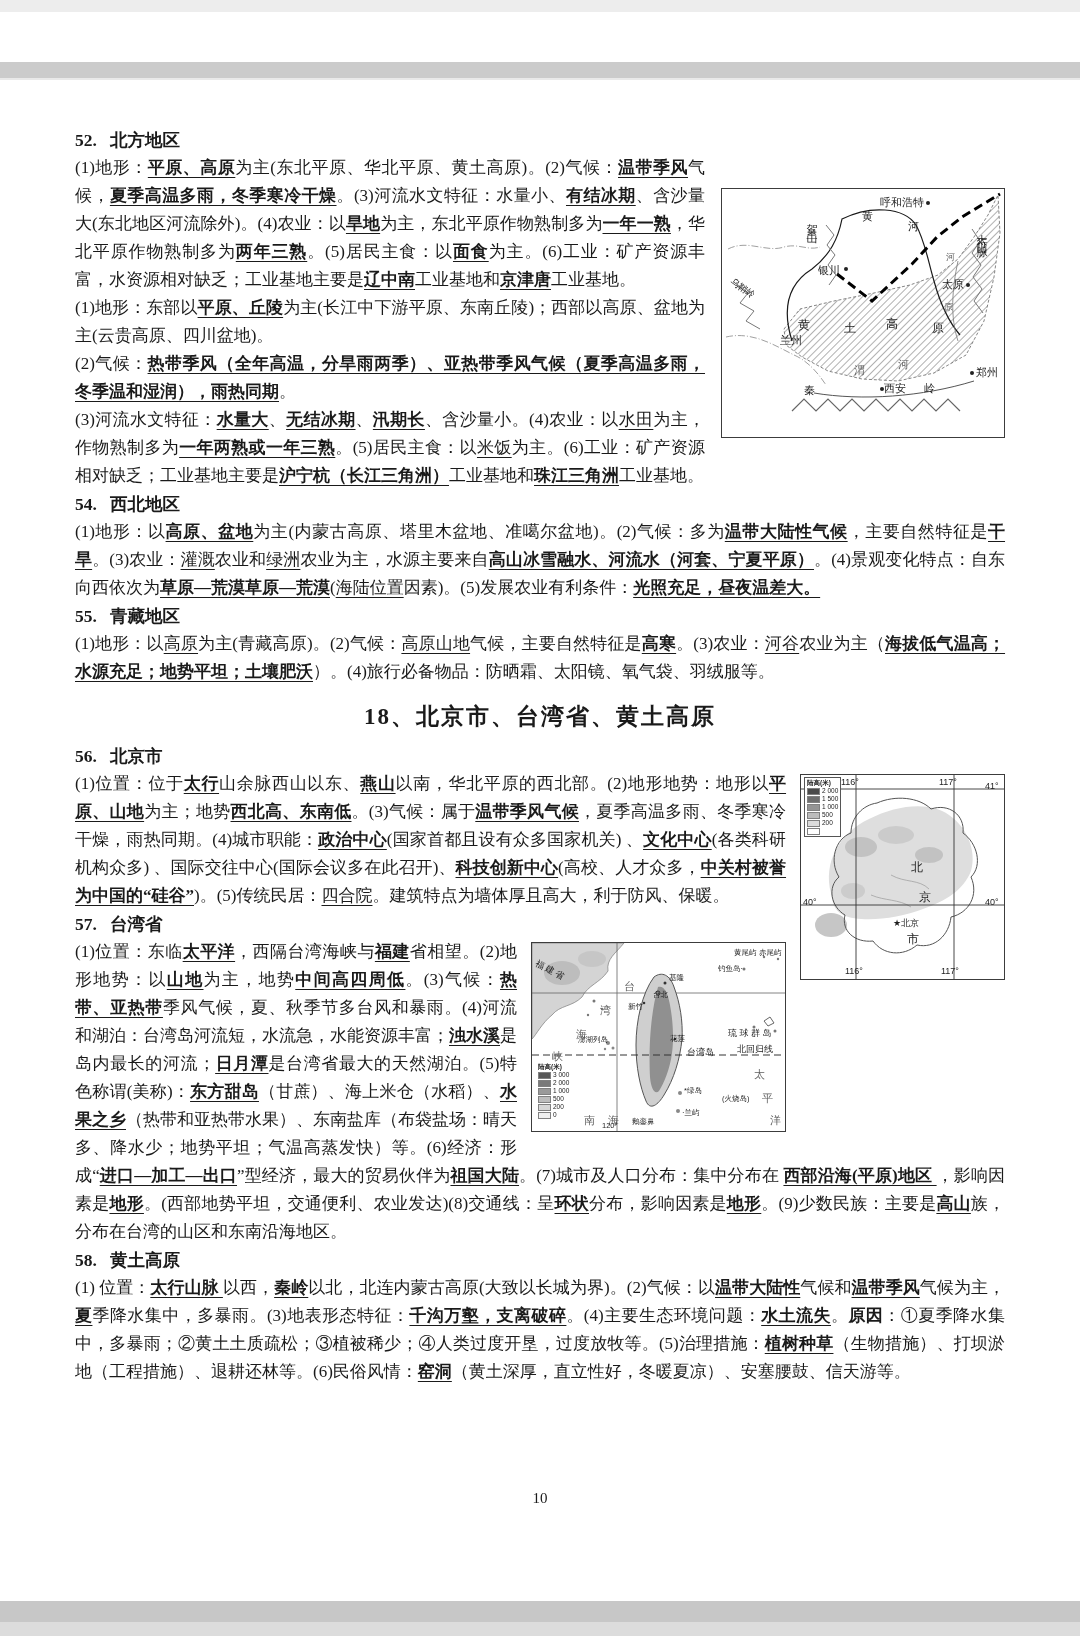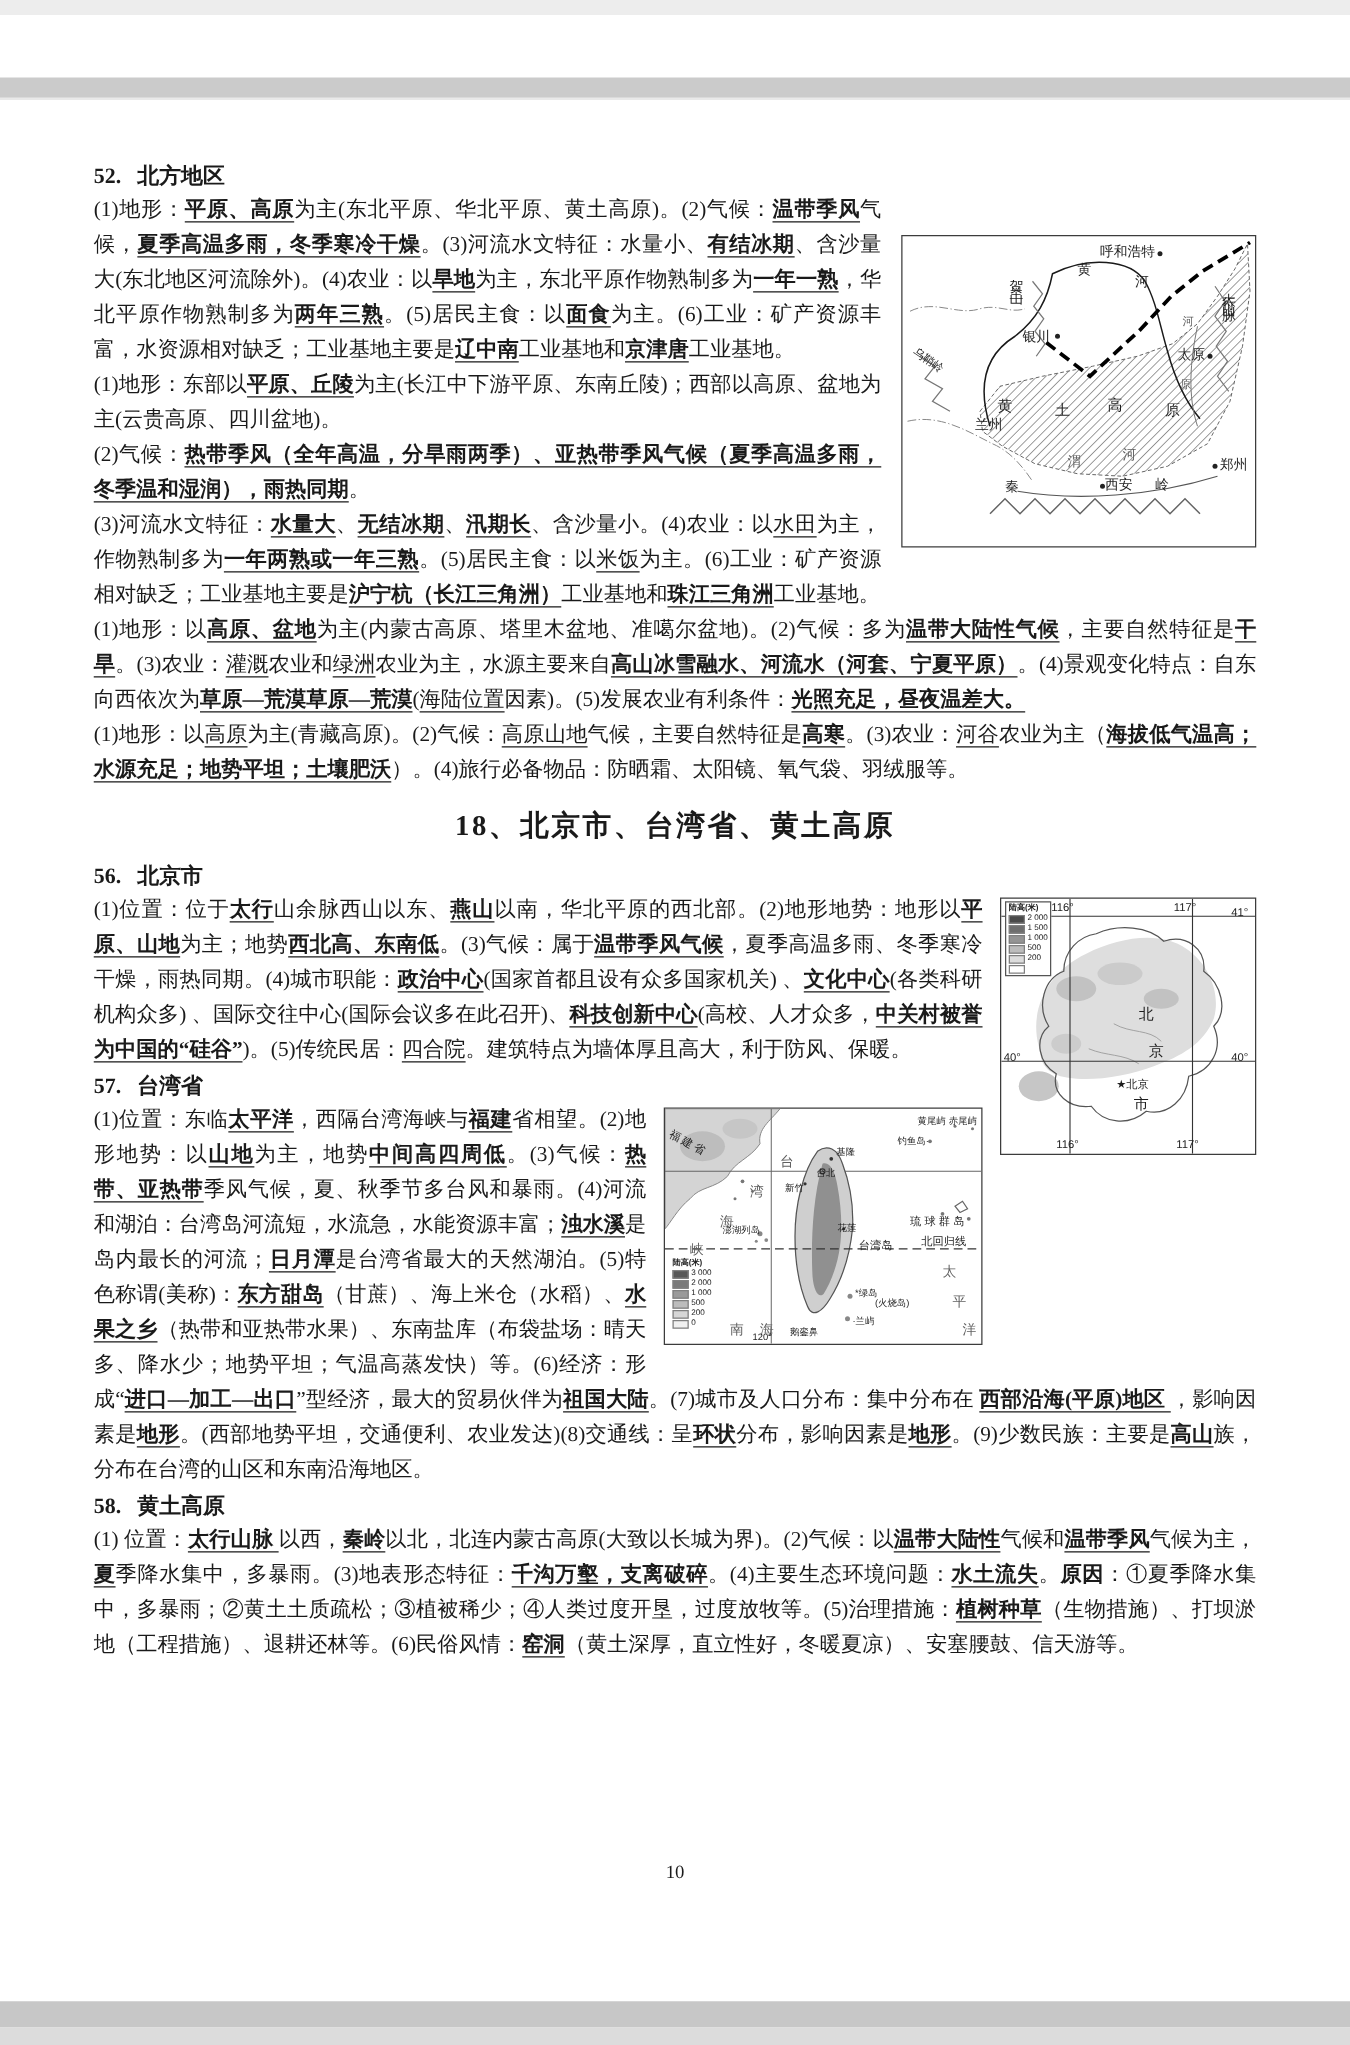--- a/index.html
+++ b/index.html
@@ -107,24 +107,30 @@
     <p class="para"><span>(1)地形：</span><span class="b u">平原、高原</span><span>为主(东北平原、华北平原、黄土高原)。(2)气候：</span><span class="b u">温带季风</span><span>气候，</span><span class="b u">夏季高温多雨，冬季寒冷干燥</span><span>。(3)河流水文特征：水量小、</span><span class="b u">有结冰期</span><span>、含沙量大(东北地区河流除外)。(4)农业：以</span><span class="b u">旱地</span><span>为主，东北平原作物熟制多为</span><span class="b u">一年一熟</span><span>，华北平原作物熟制多为</span><span class="b u">两年三熟</span><span>。(5)居民主食：以</span><span class="b u">面食</span><span>为主。(6)工业：矿产资源丰富，水资源相对缺乏；工业基地主要是</span><span class="b u">辽中南</span><span>工业基地和</span><span class="b u">京津唐</span><span>工业基地。</span></p>
   </section>
 
   <section>
     <p class="para"><span>(1)地形：东部以</span><span class="b u">平原、丘陵</span><span>为主(长江中下游平原、东南丘陵)；西部以高原、盆地为主(云贵高原、四川盆地)。</span></p>
     <p class="para"><span>(2)气候：</span><span class="b u">热带季风（全年高温，分旱雨两季）、亚热带季风气候（夏季高温多雨，冬季温和湿润），雨热同期</span><span>。</span></p>
     <p class="para"><span>(3)河流水文特征：</span><span class="b u">水量大</span><span>、</span><span class="b u">无结冰期</span><span>、</span><span class="b u">汛期长</span><span>、含沙量小。(4)农业：以</span><span class="u">水田</span><span>为主，作物熟制多为</span><span class="b u">一年两熟或一年三熟</span><span>。(5)居民主食：以</span><span class="u">米饭</span><span>为主。(6)工业：矿产资源相对缺乏；工业基地主要是</span><span class="b u">沪宁杭（长江三角洲）</span><span>工业基地和</span><span class="b u">珠江三角洲</span><span>工业基地。</span></p>
   </section>
 
   <section>
+    <div class="sec-h">
+      <span class="num">54.</span><span>西北地区</span>
+    </div>
     <p class="para"><span>(1)地形：以</span><span class="b u">高原、盆地</span><span>为主(内蒙古高原、塔里木盆地、准噶尔盆地)。(2)气候：多为</span><span class="b u">温带大陆性气候</span><span>，主要自然特征是</span><span class="b u">干旱</span><span>。(3)农业：</span><span class="u">灌溉</span><span>农业和</span><span class="u">绿洲</span><span>农业为主，水源主要来自</span><span class="b u">高山冰雪融水、河流水（河套、宁夏平原）</span><span>。(4)景观变化特点：自东向西依次为</span><span class="b u">草原—荒漠草原—荒漠</span><span>(</span><span class="u">海陆位置</span><span>因素)。(5)发展农业有利条件：</span><span class="b u">光照充足，昼夜温差大。</span></p>
   </section>
 
   <section>
+    <div class="sec-h">
+      <span class="num">55.</span><span>青藏地区</span>
+    </div>
     <p class="para"><span>(1)地形：以</span><span class="u">高原</span><span>为主(青藏高原)。(2)气候：</span><span class="u">高原山地</span><span>气候，主要自然特征是</span><span class="b u">高寒</span><span>。(3)农业：</span><span class="u">河谷</span><span>农业为主（</span><span class="b u">海拔低气温高；水源充足；地势平坦；土壤肥沃</span><span>）。(4)旅行必备物品：防晒霜、太阳镜、氧气袋、羽绒服等。</span></p>
   </section>
 
   <div class="chapter">18、北京市、台湾省、黄土高原</div>
 
   <section>
     <div class="sec-h">
       <span class="num">56.</span><span>北京市</span>
     </div>
 
@@ -230,21 +236,21 @@
       <span class="lbl sm" style="left:205px;top:102px;">北回归线</span>
       <span class="lbl sm" style="left:196px;top:86px;">琉 球 群 岛</span>
       <span class="lbl xs" style="left:186px;top:22px;">钓鱼岛·</span>
       <span class="lbl xs" style="left:202px;top:6px;">黄尾屿</span>
       <span class="lbl xs" style="left:227px;top:6px;">赤尾屿</span>
       <span class="lbl xs" style="left:137px;top:31px;">基隆</span>
       <span class="lbl xs" style="left:121px;top:48px;">台北</span>
       <span class="lbl xs" style="left:96px;top:60px;">新竹</span>
       <span class="lbl xs" style="left:138px;top:92px;">花莲</span>
       <span class="lbl xs" style="left:152px;top:144px;">*绿岛</span>
-      <span class="lbl xs" style="left:132px;top:152px;padding-left:36px;">(火烧岛)</span>
+      <span class="lbl xs" style="left:154px;top:152px;padding-left:36px;">(火烧岛)</span>
       <span class="lbl xs" style="left:150px;top:166px;">·兰屿</span>
       <span class="lbl xs" style="left:100px;top:175px;">鹅銮鼻</span>
       <span class="lbl grey" style="left:222px;top:126px;">太</span>
       <span class="lbl grey" style="left:230px;top:150px;">平</span>
       <span class="lbl grey" style="left:238px;top:172px;">洋</span>
       <span class="lbl grey" style="left:52px;top:172px;">南</span>
       <span class="lbl grey" style="left:76px;top:172px;">海</span>
       <span class="lbl xs" style="left:70px;top:179px;">120°</span>
       <div class="legend" style="left:6px;top:120px;">
         <div class="lt">陆高(米)</div>

